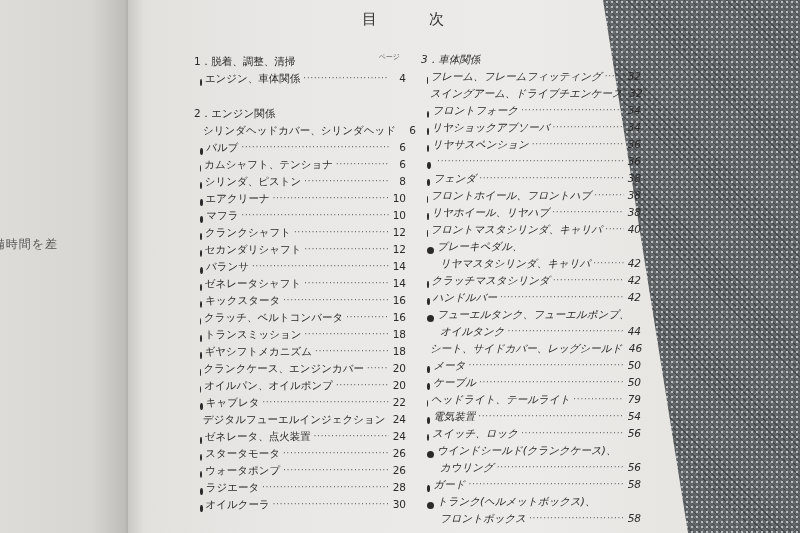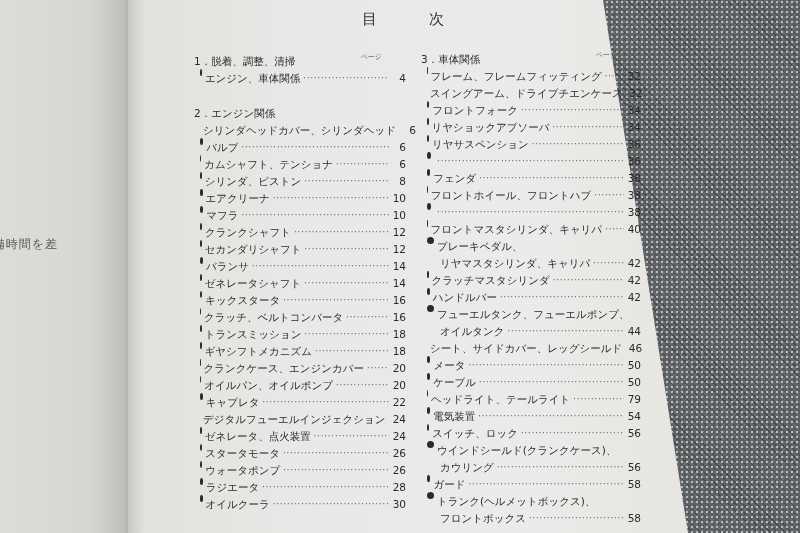--- a/index.html
+++ b/index.html
@@ -34,29 +34,29 @@
     clip-path: polygon(0 0, 475px 0, 560px 533px, 0 533px);
   }
   .title {
     position: absolute; top: 10px; left: 362px; font-size: 15px; letter-spacing: 0;
     color: #333;
   }
   .title span { display: inline-block; }
   .title .t2 { margin-left: 52px; }
   .col { position: absolute; font-size: 10.5px; color: #2a2a2a; }
   .col-left { left: 194px; top: 52px; width: 212px; }
-  .col-right { left: 421px; top: 50px; width: 220px; }
+  .col-right { left: 421px; top: 50px; width: 220px; font-style: italic; }
   .sec-head {
     position: relative; height: 18px; line-height: 18px; white-space: nowrap;
   }
   .sec-head .page-lbl {
-    position: absolute; right: 24px; top: -4px; font-size: 7px; color: #666;
+    position: absolute; right: 6px; top: -4px; font-size: 7px; color: #666;
   }
   .row {
-    display: flex; align-items: flex-start; height: 17px; line-height: 17px; white-space: nowrap;
+    display: flex; align-items: flex-end; height: 17px; line-height: 17px; white-space: nowrap;
     padding-left: 6px;
   }
   .row .bullet {
     display: inline-block; width: 7px; height: 7px; border-radius: 50%; background: #2a2a2a;
     margin-right: 3px; transform: translateY(-1px);
   }
   .row .label { flex: 0 0 auto; }
   .row .dots {
     flex: 1 1 auto; overflow: hidden; margin: 0 3px; color: #555; font-size: 8px; letter-spacing: 1px;
   }
@@ -281,20 +281,21 @@
       <span class="pg">38</span>
     </div>
   <div class="row">
       <span class="bullet"></span>
       <span class="label">フロントホイール、フロントハブ</span>
       <span class="dots"></span>
       <span class="pg">38</span>
     </div>
   <div class="row">
       <span class="bullet"></span>
+      <span class="label">リヤホイール、リヤハブ</span>
       <span class="dots"></span>
       <span class="pg">38</span>
     </div>
   <div class="row">
       <span class="bullet"></span>
       <span class="label">フロントマスタシリンダ、キャリパ</span>
       <span class="dots"></span>
       <span class="pg">40</span>
     </div>
   <div class="row">

